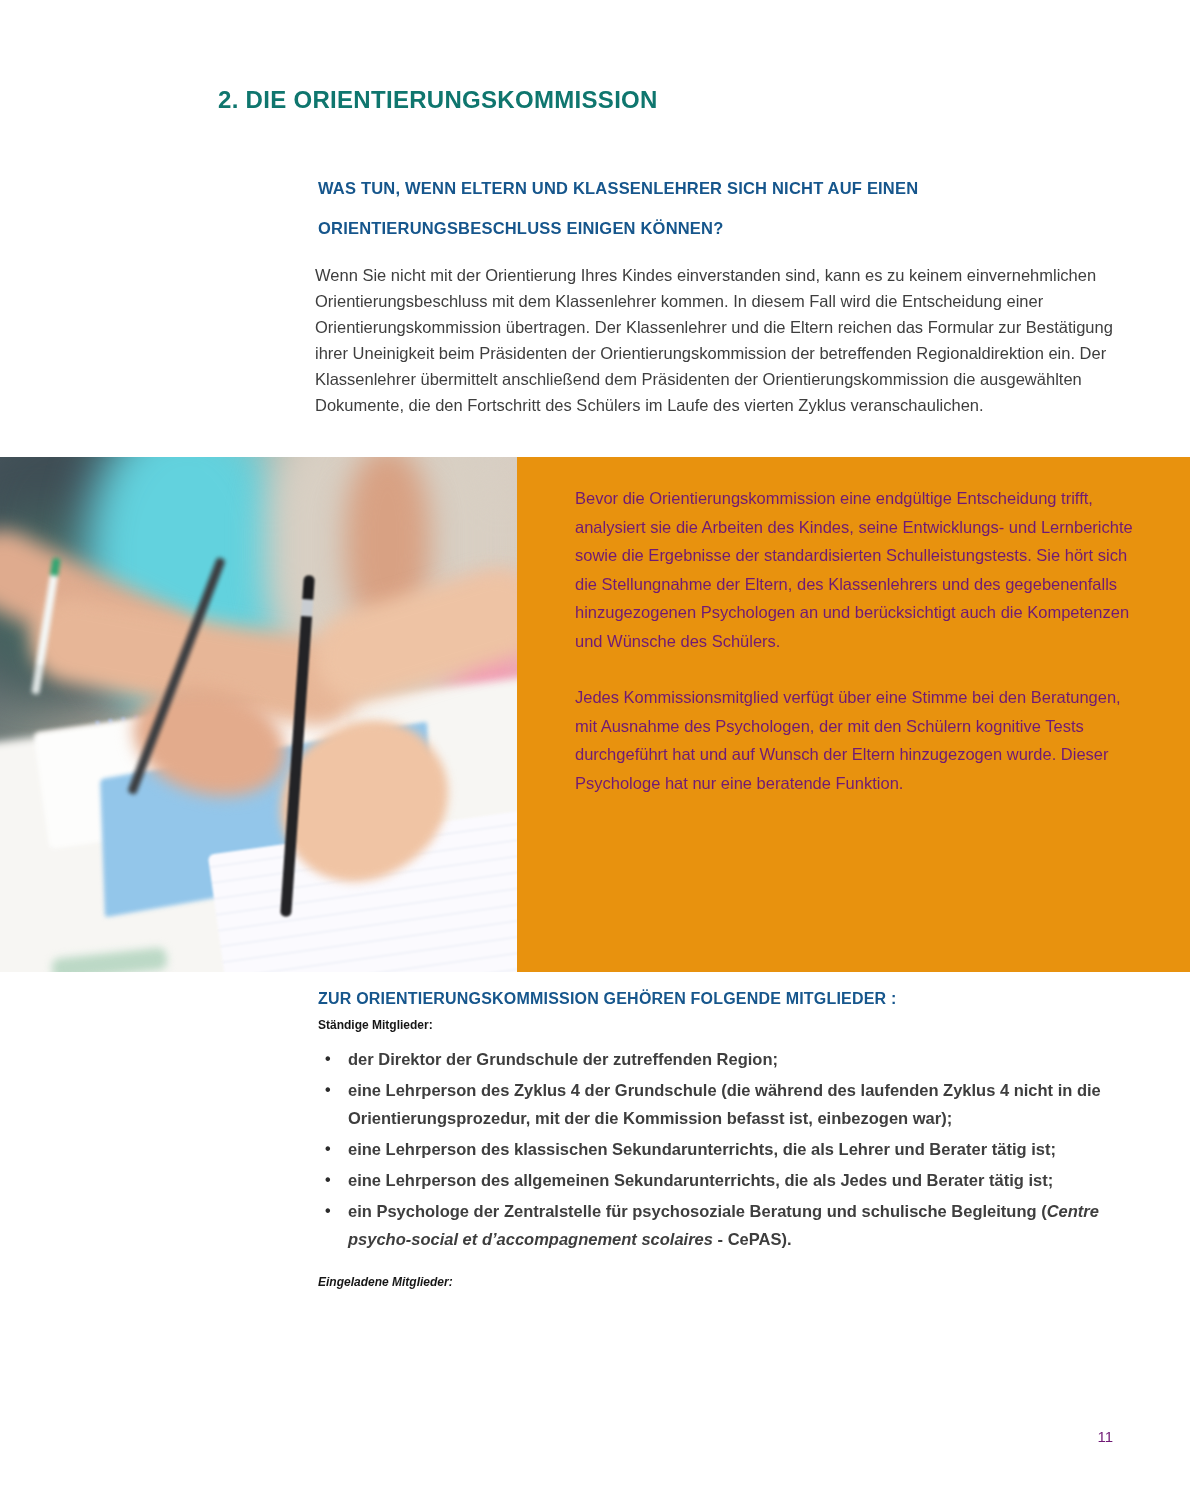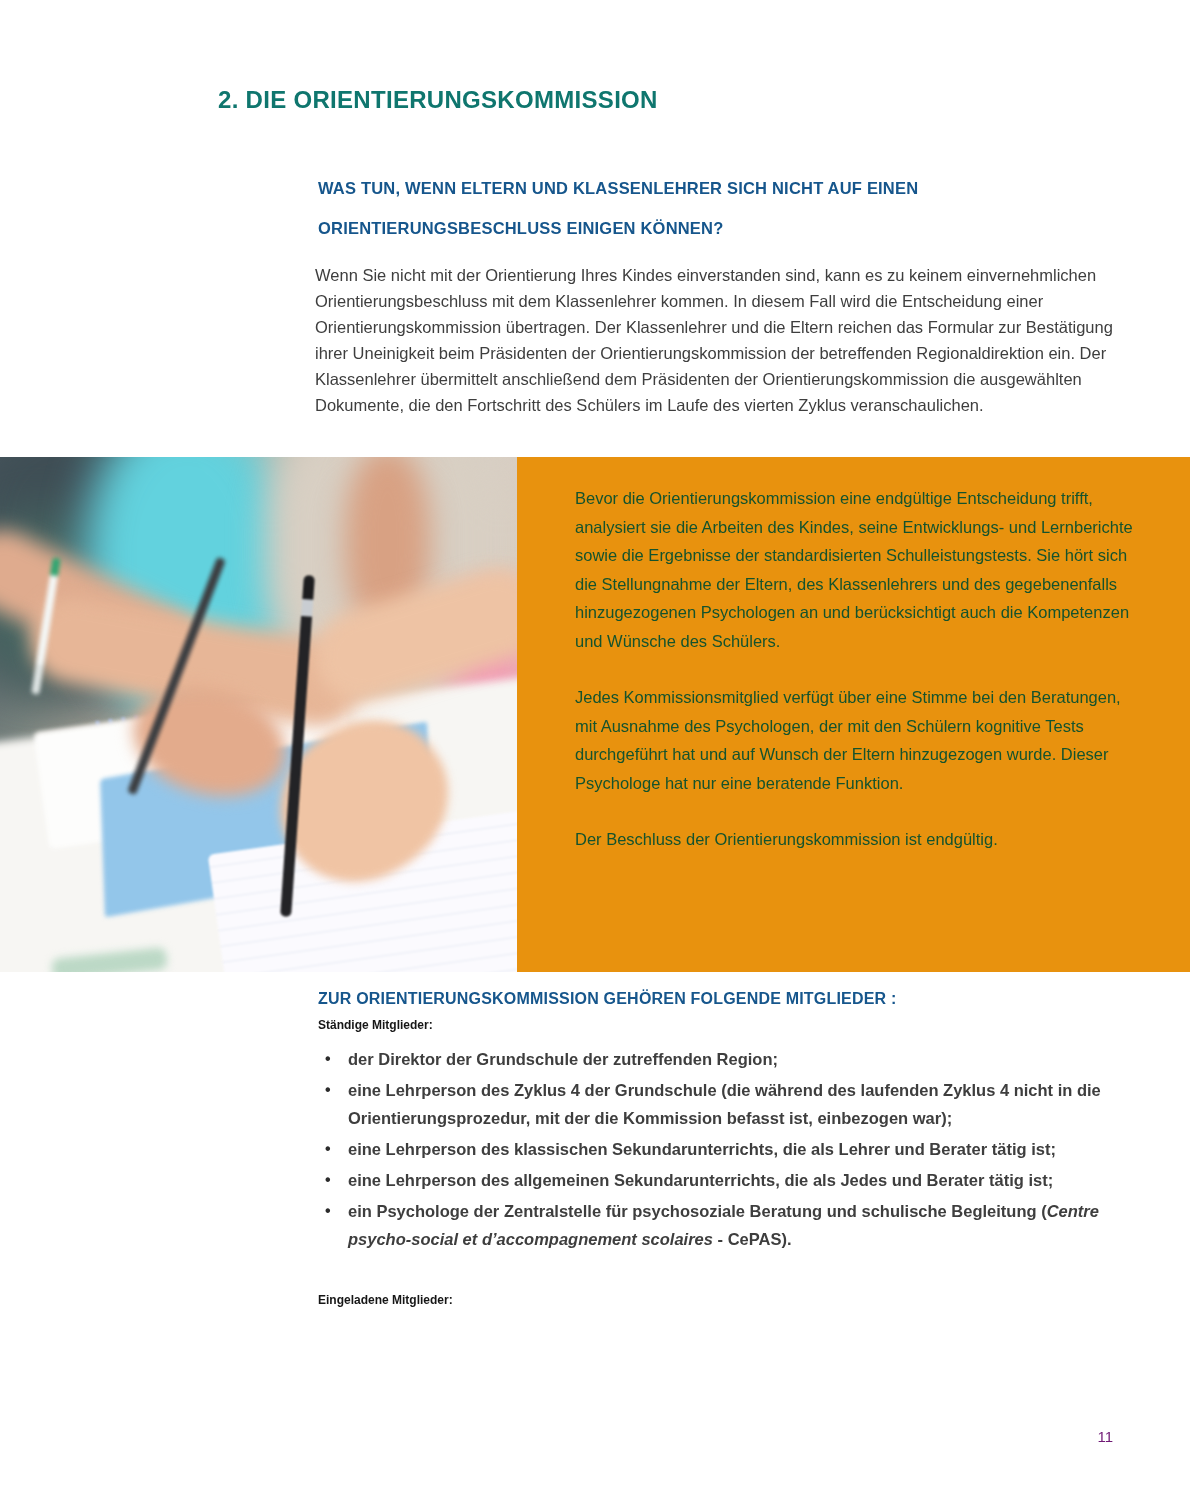--- a/index.html
+++ b/index.html
@@ -47,27 +47,27 @@
                    background:repeating-linear-gradient(0deg,#fbfafe 0 15px,#e7eaf4 15px 16px); box-shadow:0 3px 0 #efe9df; }
   .ph-pad-cream  { left:298px; top:494px; width:265px; height:52px; background:#e7d9bd; transform:rotate(-8deg); filter:blur(2px); }
   .ph-spiral-bottom { left:253px; top:479px; width:295px; height:16px; transform:rotate(-8deg);
                    background:repeating-linear-gradient(90deg,#a9b9dd 0 5px,transparent 5px 15px); filter:blur(1px); }
   .ph-green-obj  { left:52px; top:496px; width:115px; height:22px; background:#bcd9c6; border-radius:8px; transform:rotate(-6deg); filter:blur(4px); }
   .ph-hand-fg    { left:278px; top:268px; width:172px; height:152px; background:#f0c4a4; border-radius:48%; transform:rotate(-35deg); filter:blur(5px); }
   .ph-pen-black  { left:292px; top:118px; width:11px; height:342px; border-radius:5px; transform:rotate(4deg); filter:blur(1px);
                    background:linear-gradient(#1d1d1f 0 7%,#c9cdd2 7% 12%,#232326 12% 100%); }
 
   .orange { flex:1; background:#E8920E; padding:27px 48px 0 58px; }
-  .orange p { font-size:16.5px; line-height:28.5px; color:#14532d; margin-bottom:28px; }
+  .orange p { font-size:16.5px; line-height:28.5px; color:#701a75; margin-bottom:28px; }
 
   
   .members { position:absolute; left:318px; top:990px; width:814px; color:#3E3E3E; }
   .members h2 { font-size:16px; font-weight:bold; color:#16568C; letter-spacing:.2px; }
   .members h3 { font-size:12px; font-weight:bold; color:#161616; margin-top:10px; }
-  .members h3.second { margin-top:40px; }
+  .members h3.second { margin-top:22px;font-style:italic; }
   .members ul { list-style:none; margin-top:13px;font-weight:bold; }
   .members li { position:relative; padding-left:30px; font-size:16.5px; line-height:28px; margin-bottom:3px; }
   .members li::before { content:"\2022"; position:absolute; left:7px; top:0; font-size:16px; color:#2b2b2b; }
   .it { font-style:italic; }
 
   .pagenum { position:absolute; top:1428px; right:77px; font-size:15px; color:#701a75; }
 </style>
 </head>
 <body>
 
@@ -106,21 +106,20 @@
       <div class="ph-pad-cream"></div>
       <div class="ph-spiral-bottom"></div>
       <div class="ph-notebook-bottom"></div>
       <div class="ph-hand-fg"></div>
       <div class="ph-pen-black"></div>
     </div>
 
     <div class="orange">
       <p>Bevor die Orientierungskommission eine endgültige Entscheidung trifft, analysiert sie die Arbeiten des Kindes, seine Entwicklungs- und Lernberichte sowie die Ergebnisse der standardisierten Schulleistungstests. Sie hört sich die Stellungnahme der Eltern, des Klassenlehrers und des gegebenenfalls hinzugezogenen Psychologen an und berücksichtigt auch die Kompetenzen und Wünsche des Schülers.</p>
       <p>Jedes Kommissionsmitglied verfügt über eine Stimme bei den Beratungen, mit Ausnahme des Psychologen, der mit den Schülern kognitive Tests durchgeführt hat und auf Wunsch der Eltern hinzugezogen wurde. Dieser Psychologe hat nur eine beratende Funktion.</p>
-      <p>Der Beschluss der Orientierungskommission ist endgültig.</p>
     </div>
 
   </div>
 
   <div class="members">
     <h2>ZUR ORIENTIERUNGSKOMMISSION GEHÖREN FOLGENDE MITGLIEDER :</h2>
 
     <h3>Ständige Mitglieder:</h3>
     <ul>
       <li>der Direktor der Grundschule der zutreffenden Region;</li>

